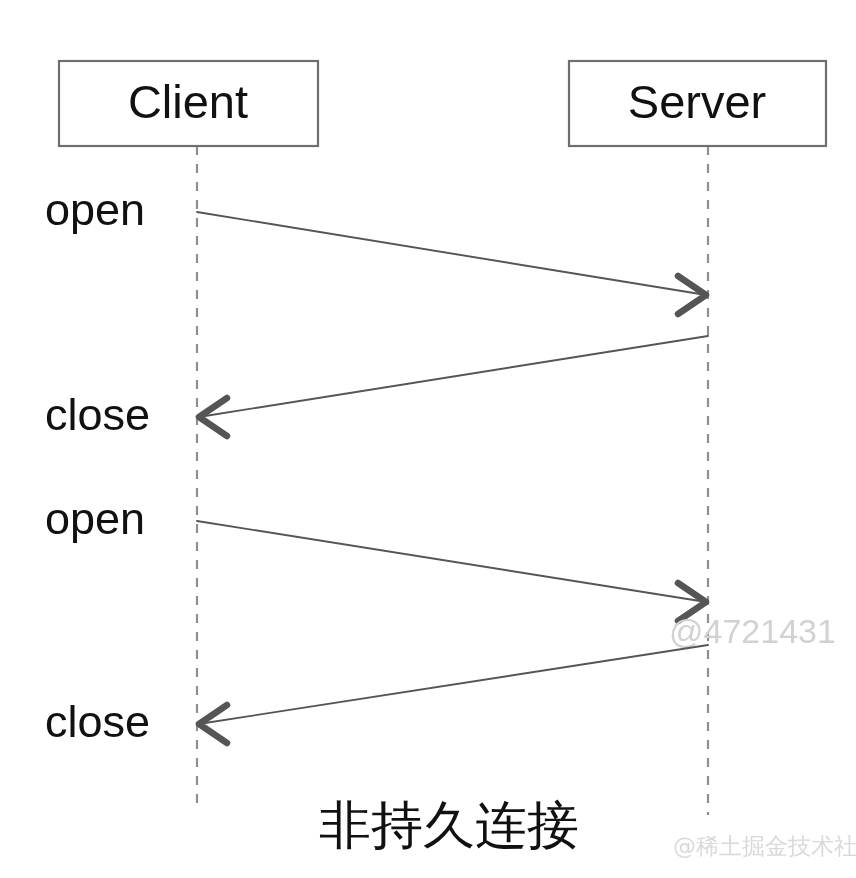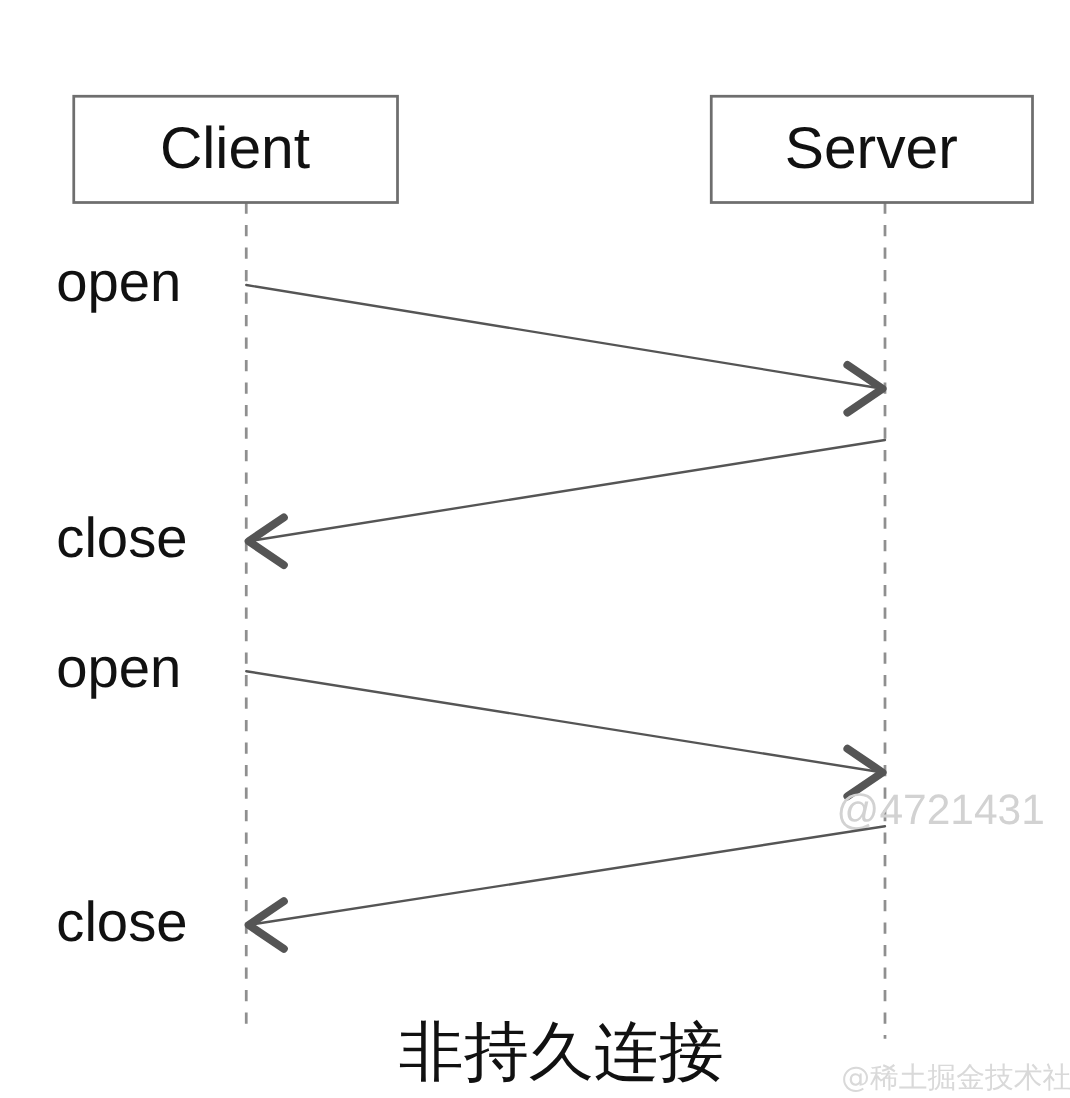--- a/index.html
+++ b/index.html
@@ -11,21 +11,21 @@
     width: 856px;
     height: 878px;
     position: relative;
     overflow: hidden;
     font-family: "Liberation Sans", "DejaVu Sans", sans-serif;
     background: #ffffff;
   }
   #diagram-root {
     position: absolute;
     left: 0;
-    top: 16px;
+    top: 0;
     width: 856px;
     height: 662px;
   }
   svg#seq-svg {
     position: absolute;
     left: 0;
     top: 0;
     width: 856px;
     height: 878px;
     display: block;

